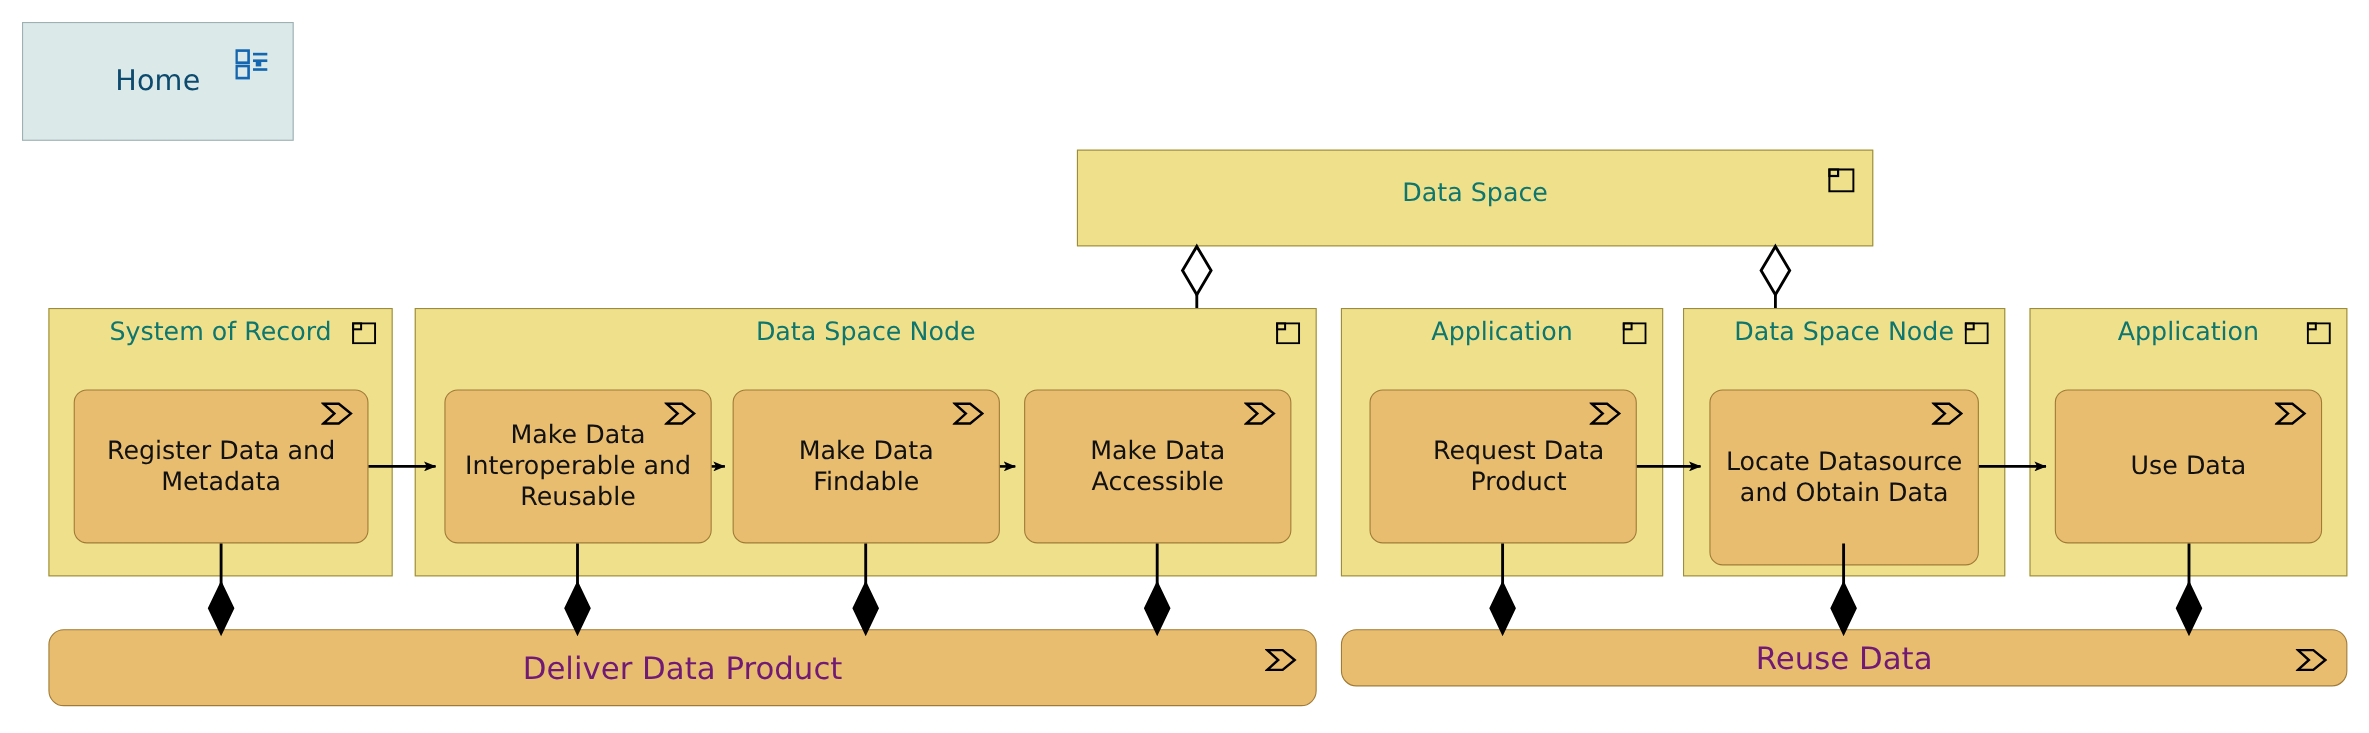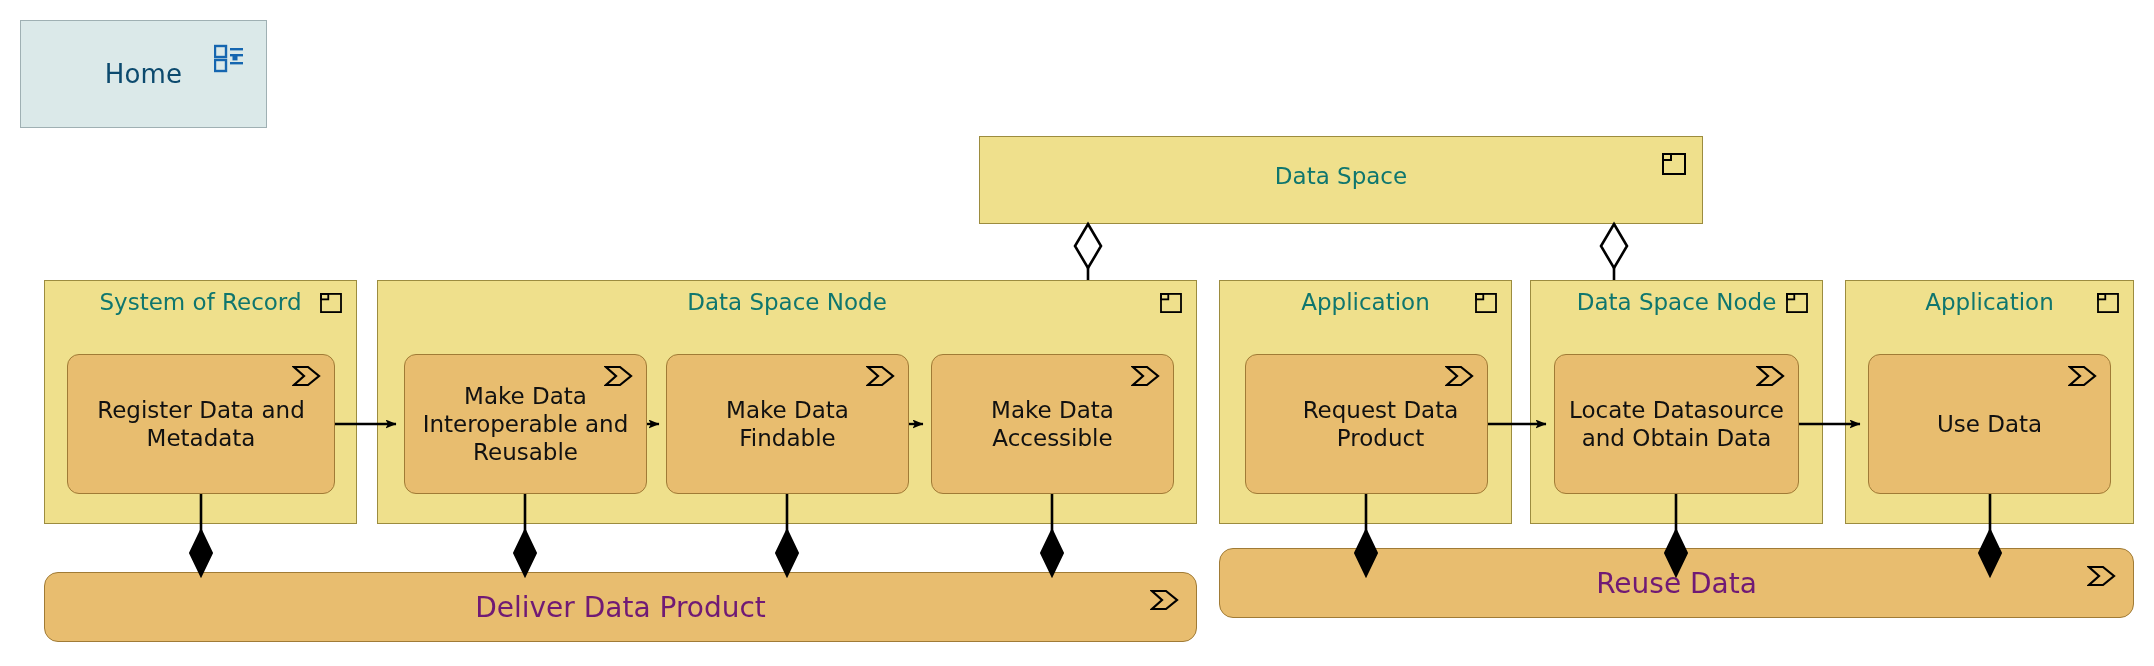--- a/index.html
+++ b/index.html
@@ -174,21 +174,21 @@
   <div class="abs container-box" style="left:1530px;top:280px;width:293px;height:244px;">
     <span class="container-title">Data Space Node</span>
     <span class="node-icon" style="right:14px;">
       <svg width="22" height="20" viewBox="0 0 24 22">
         <rect x="1" y="1" width="22" height="20" fill="none" stroke="#000" stroke-width="2"></rect>
         <rect x="1" y="1" width="8" height="6" fill="none" stroke="#000" stroke-width="2"></rect>
       </svg>
     </span>
   </div>
 
-  <div class="abs process-box" style="left:1554px;top:354px;width:245px;height:140px;">
+  <div class="abs process-box" style="left:1554px;top:354px;width:245px;height:160px;">
     <span class="process-label">Locate Datasource and Obtain Data</span>
     <span class="proc-icon">
       <svg width="30" height="22" viewBox="0 0 30 22">
         <path d="M2 2 L16 2 L27 11 L16 20 L2 20 L12 11 Z" fill="none" stroke="#000" stroke-width="2.2"></path>
       </svg>
     </span>
   </div>
 
   <div class="abs container-box" style="left:1845px;top:280px;width:289px;height:244px;">
     <span class="container-title">Application</span>
@@ -211,21 +211,21 @@
 
   <div class="abs bar-box" style="left:44px;top:572px;width:1153px;height:70px;">
     <span class="bar-label">Deliver Data Product</span>
     <span class="proc-icon" style="top:16px;right:16px;">
       <svg width="30" height="22" viewBox="0 0 30 22">
         <path d="M2 2 L16 2 L27 11 L16 20 L2 20 L12 11 Z" fill="none" stroke="#000" stroke-width="2.2"></path>
       </svg>
     </span>
   </div>
 
-  <div class="abs bar-box" style="left:1219px;top:548px;width:915px;height:70px;">
+  <div class="abs bar-box" style="left:1219px;top:572px;width:915px;height:52px;">
     <span class="bar-label">Reuse Data</span>
     <span class="proc-icon" style="top:16px;right:16px;">
       <svg width="30" height="22" viewBox="0 0 30 22">
         <path d="M2 2 L16 2 L27 11 L16 20 L2 20 L12 11 Z" fill="none" stroke="#000" stroke-width="2.2"></path>
       </svg>
     </span>
   </div>
 
   <svg class="ov">
     <defs>

